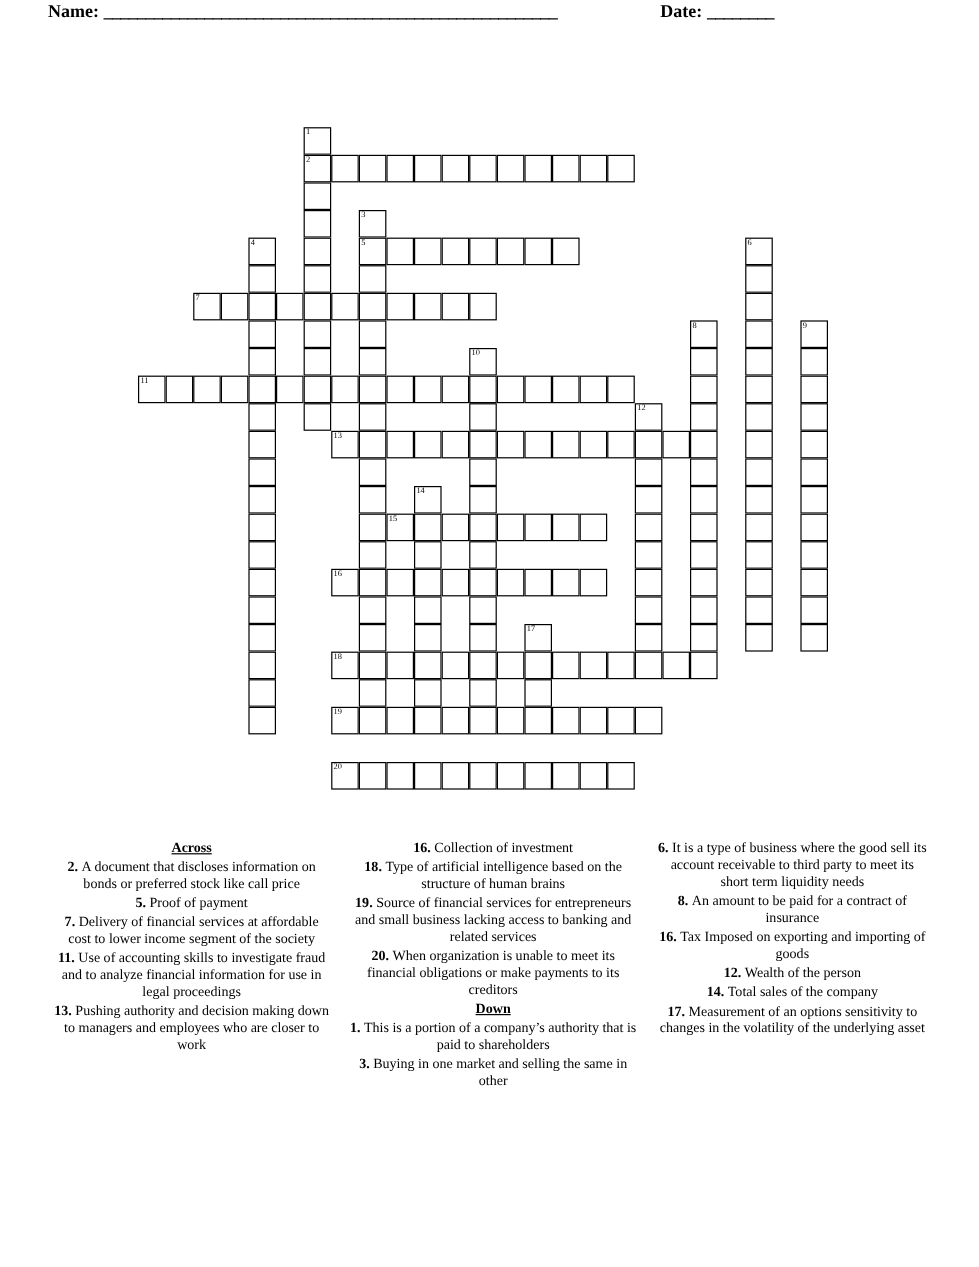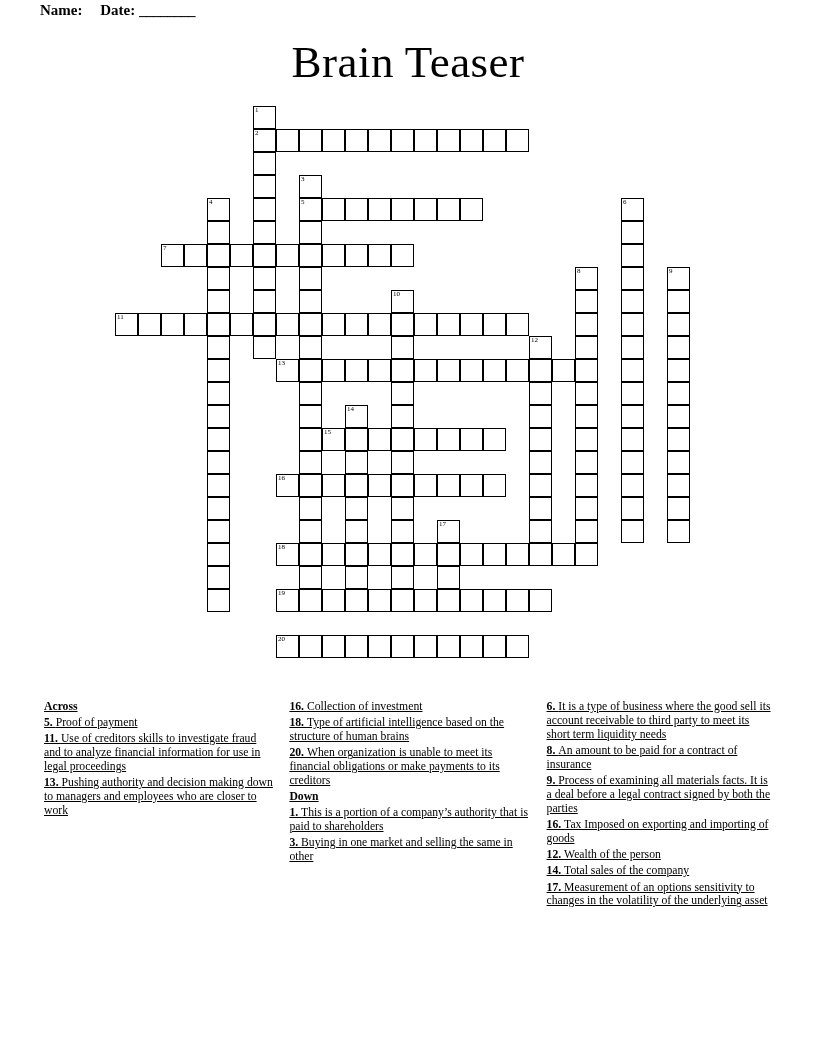--- a/index.html
+++ b/index.html
@@ -97,40 +97,40 @@
     line-height: 1.18;
   }
   .clue-col { width: 236px; }
   .clue-col.mid { width: 248px; }
   .clue-col.right { width: 232px; }
   .section-head {
     font-weight: bold;
     text-decoration: underline;
     margin-bottom: 2px;
     display: block;
+    text-align: center;
   }
   .clue {
     margin-bottom: 2.5px;
-    text-align: left;
-    text-decoration: underline;
+    text-align: center;
   }
   .clue b { font-weight: bold; }
 </style>
 </head>
 <body>
 
 <div class="page">
 
   <div class="header-line">
     <span class="hdr-name-label">Name: </span>
+    <span class="hdr-rule hdr-name-rule">______________________________________________________</span>
     <span class="hdr-date-label">Date: </span>
     <span class="hdr-rule hdr-date-rule">________</span>
   </div>
 
-  <div class="title">Brain Teaser</div>
 
   <div id="grid-wrap">
       <div class="cell" style="left: 253px; top: 0px; width: 23px; height: 23px;">
         <span class="num">1</span>
       </div>
       <div class="cell" style="left: 253px; top: 23px; width: 23px; height: 23px;">
         <span class="num">2</span>
       </div>
       <div class="cell" style="left: 276px; top: 23px; width: 23px; height: 23px;"></div>
       <div class="cell" style="left: 299px; top: 23px; width: 23px; height: 23px;"></div>
@@ -380,42 +380,44 @@
       <div class="cell" style="left: 437px; top: 529px; width: 23px; height: 23px;"></div>
       <div class="cell" style="left: 460px; top: 529px; width: 23px; height: 23px;"></div>
       <div class="cell" style="left: 483px; top: 529px; width: 23px; height: 23px;"></div>
       <div class="cell" style="left: 506px; top: 529px; width: 23px; height: 23px;"></div>
     </div>
 
   <div class="clues">
     <div class="clue-col">
       <span class="section-head">Across</span>
       <div id="col1">
+          <div class="clue"><b>2. </b><span>A document that discloses information on bonds or preferred stock like call price</span></div>
           <div class="clue"><b>5. </b><span>Proof of payment</span></div>
-          <div class="clue"><b>11. </b><span>Use of creditors skills to investigate fraud and to analyze financial information for use in legal proceedings</span></div>
+          <div class="clue"><b>7. </b><span>Delivery of financial services at affordable cost to lower income segment of the society</span></div>
+          <div class="clue"><b>11. </b><span>Use of accounting skills to investigate fraud and to analyze financial information for use in legal proceedings</span></div>
           <div class="clue"><b>13. </b><span>Pushing authority and decision making down to managers and employees who are closer to work</span></div>
         </div>
     </div>
     <div class="clue-col mid">
       <div id="col2a">
           <div class="clue"><b>16. </b><span>Collection of investment</span></div>
           <div class="clue"><b>18. </b><span>Type of artificial intelligence based on the structure of human brains</span></div>
+          <div class="clue"><b>19. </b><span>Source of financial services for entrepreneurs and small business lacking access to banking and related services</span></div>
           <div class="clue"><b>20. </b><span>When organization is unable to meet its financial obligations or make payments to its creditors</span></div>
         </div>
       <span class="section-head">Down</span>
       <div id="col2b">
           <div class="clue"><b>1. </b><span>This is a portion of a company’s authority that is paid to shareholders</span></div>
           <div class="clue"><b>3. </b><span>Buying in one market and selling the same in other</span></div>
         </div>
     </div>
     <div class="clue-col right">
       <div id="col3">
           <div class="clue"><b>6. </b><span>It is a type of business where the good sell its account receivable to third party to meet its short term liquidity needs</span></div>
           <div class="clue"><b>8. </b><span>An amount to be paid for a contract of insurance</span></div>
-          <div class="clue"><b>9. </b><span>Process of examining all materials facts. It is a deal before a legal contract signed by both the parties</span></div>
           <div class="clue"><b>16. </b><span>Tax Imposed on exporting and importing of goods</span></div>
           <div class="clue"><b>12. </b><span>Wealth of the person</span></div>
           <div class="clue"><b>14. </b><span>Total sales of the company</span></div>
           <div class="clue"><b>17. </b><span>Measurement of an options sensitivity to changes in the volatility of the underlying asset</span></div>
         </div>
     </div>
   </div>
 
 </div>
 

